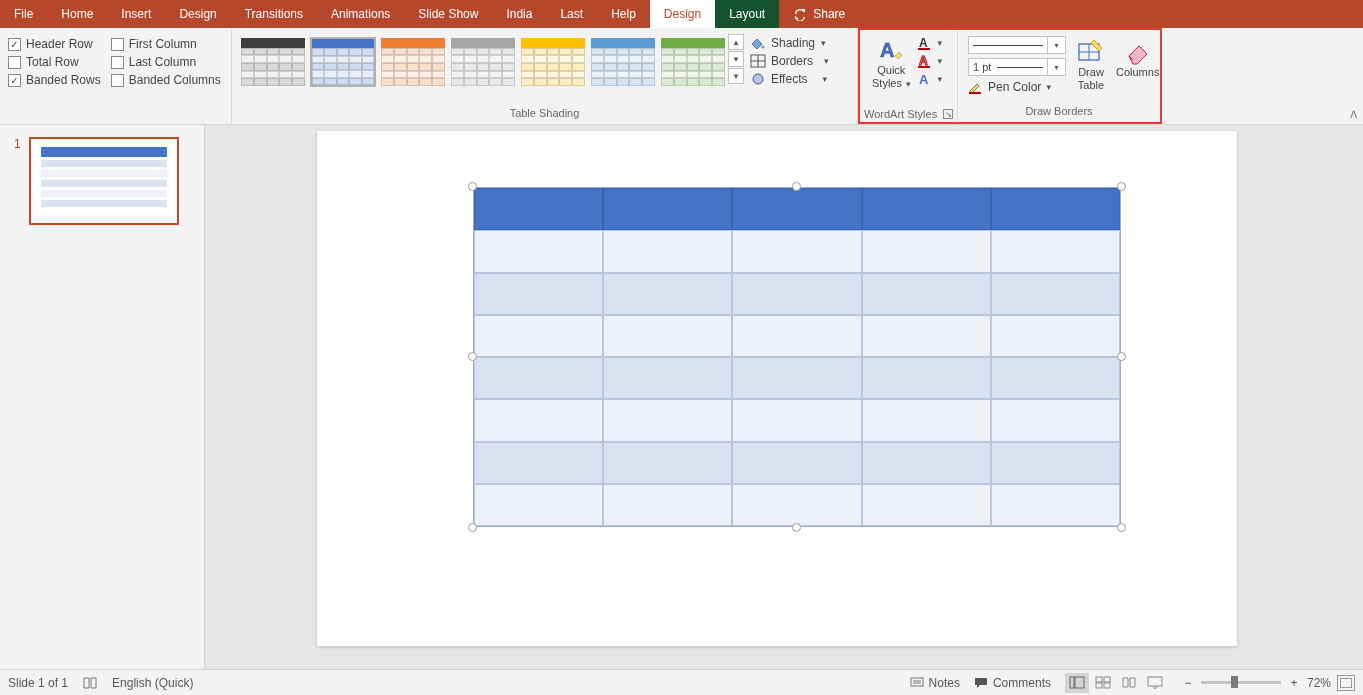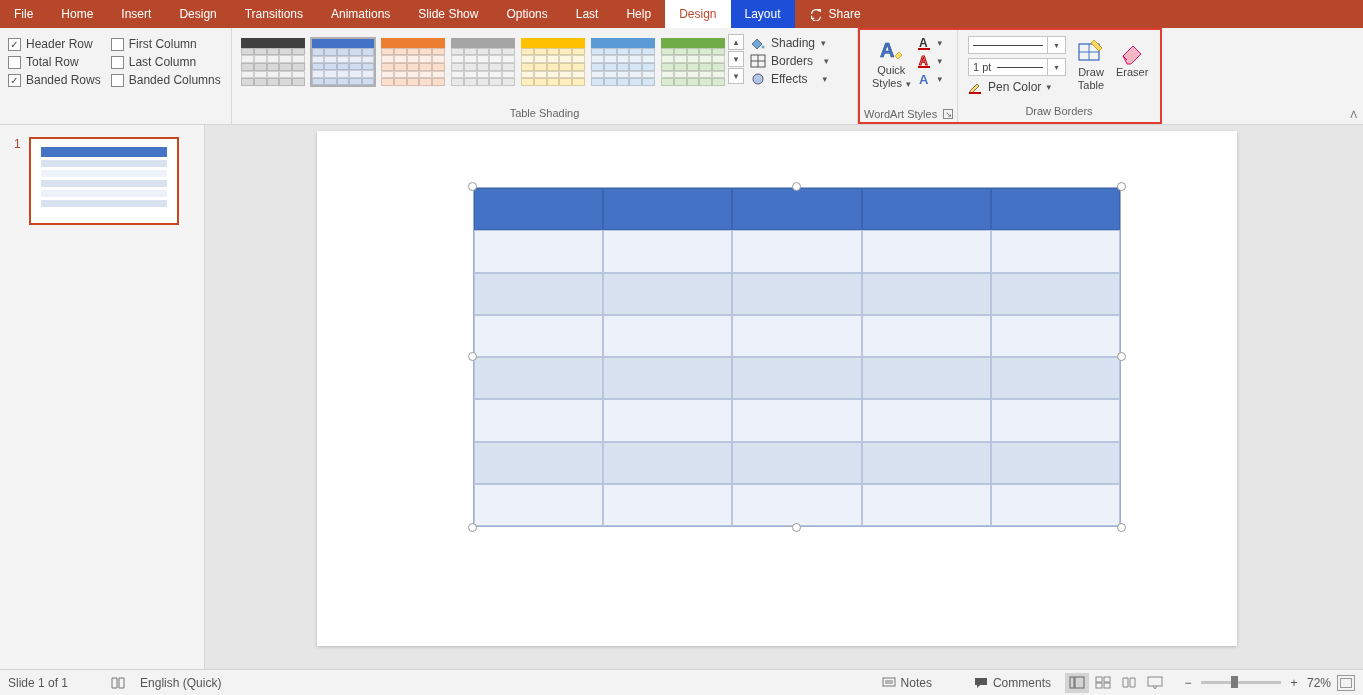--- a/index.html
+++ b/index.html
@@ -2,21 +2,21 @@
 <html><head>
 <meta charset="utf-8">
 <style>
 * { margin:0; padding:0; box-sizing:border-box; font-family:"Segoe UI",Arial,sans-serif; }
 body { width:1363px; height:695px; background:#fff; overflow:hidden; position:relative; }
 
 
 .tabstrip { height:28px; background:#B7472A; display:flex; align-items:stretch; color:#fff; font-size:12px; }
 .tab { padding:0 14px; display:flex; align-items:center; cursor:pointer; }
 .tab.active { background:#fff; color:#B7472A; }
-.tab.layout { background:#1d4ed8; color:#fff; }
+.tab.layout { background:#14532d; color:#fff; }
 .tellme { flex:1; display:flex; align-items:center; gap:8px; padding:0 14px; }
 .bulb { width:14px; height:14px; border:1.4px solid #fff; border-radius:50%; position:relative; }
 .bulb::after { content:""; position:absolute; width:2px; height:4px; background:#fff; bottom:-5px; left:50%; transform:translateX(-50%); }
 .share { padding:0 14px; display:flex; align-items:center; gap:6px; }
 .share-icon { width:14px; height:14px; }
 
 
 .ribbon { height:97px; background:#F3F3F3; border-bottom:1px solid #D4D4D4; display:flex; position:relative; }
 .rgroup { display:flex; flex-direction:column; border-right:1px solid #D9D9D9; }
 .rgroup-body { flex:1; display:flex; align-items:flex-start; padding:6px 8px 2px; }
@@ -80,21 +80,21 @@
 .tblgrid { width:100%; height:100%; border:1px solid #9BB0D1; display:flex; flex-direction:column; }
 .tblgrid .r { flex:1; display:flex; }
 .tblgrid .c { flex:1; border:0.5px solid #B8C5DD; }
 .r.hd .c { background:#4472C4; border-color:#3B63B0;}
 .r.bandA .c { background:#D9E2F1; }
 .r.bandB .c { background:#EDF1F9; }
 
 
 .status { position:absolute; left:0; right:0; bottom:0; height:26px; background:#F3F3F3; border-top:1px solid #D4D4D4; display:flex; align-items:center; font-size:12px; color:#555; padding:0 8px; gap:14px;}
 .status .spacer{flex:1;}
-.sbtn{display:flex;align-items:center;gap:5px;cursor:pointer;margin-left:28px;}
+.sbtn{display:flex;align-items:center;gap:5px;cursor:pointer;}
 .views{display:flex;gap:2px;}
 .vbtn{width:24px;height:20px;border:1px solid transparent;display:flex;align-items:center;justify-content:center;}
 .vbtn.active{background:#D4D4D4;}
 .zoom{display:flex;align-items:center;gap:6px;}
 .ztrk{width:80px;height:3px;background:#C4C4C4;position:relative;}
 .zthumb{width:7px;height:12px;background:#7A7A7A;position:absolute;top:-5px;left:30px;}
 .zbtn{width:14px;text-align:center;cursor:pointer;}
 .fit{width:18px;height:16px;border:1px solid #999;position:relative;}
 .fit::after{content:"";position:absolute;inset:2px;border:1px solid #999;}
 
@@ -104,21 +104,21 @@
 <body>
 
 <div class="tabstrip">
   <div class="tab">File</div>
   <div class="tab">Home</div>
   <div class="tab">Insert</div>
   <div class="tab">Design</div>
   <div class="tab">Transitions</div>
   <div class="tab">Animations</div>
   <div class="tab">Slide Show</div>
-  <div class="tab">Options</div>
+  <div class="tab">India</div>
   <div class="tab">Last</div>
   <div class="tab">Help</div>
   <div class="tab active">Design</div>
   <div class="tab layout">Layout</div>
   <div class="share">
     <svg class="share-icon" viewBox="0 0 16 16">
         <path fill="none" stroke="#fff" stroke-width="1.3" d="M3 8a5 5 0 0 1 9-3m1 6a5 5 0 0 1-9 3M10 3h3v3M6 13H3v-3"></path>
       </svg>
     <span>Share</span>
   </div>
@@ -541,21 +541,21 @@
                 <path d="M18 4l8 8-3 3-8-8z" fill="#FFD966" stroke="#BF9000" stroke-width="0.8"></path>
               </svg>
             <span>Draw</span>
             <span>Table</span>
           </div>
           <div class="db-btn">
             <svg class="bic" viewBox="0 0 30 30">
                 <path d="M6 20l10-10 8 8-10 10H10z" fill="#F4B6C2" stroke="#C06" stroke-width="0.9"></path>
                 <path d="M6 20l4 4" stroke="#C06"></path>
               </svg>
-            <span>Eraser</span>
+            <span>Columns</span>
           </div>
         </div>
       </div>
       <div class="rgroup-label">Draw Borders</div>
     </div>
   </div>
 
   <div class="collapse">ᐱ</div>
 </div>
 

